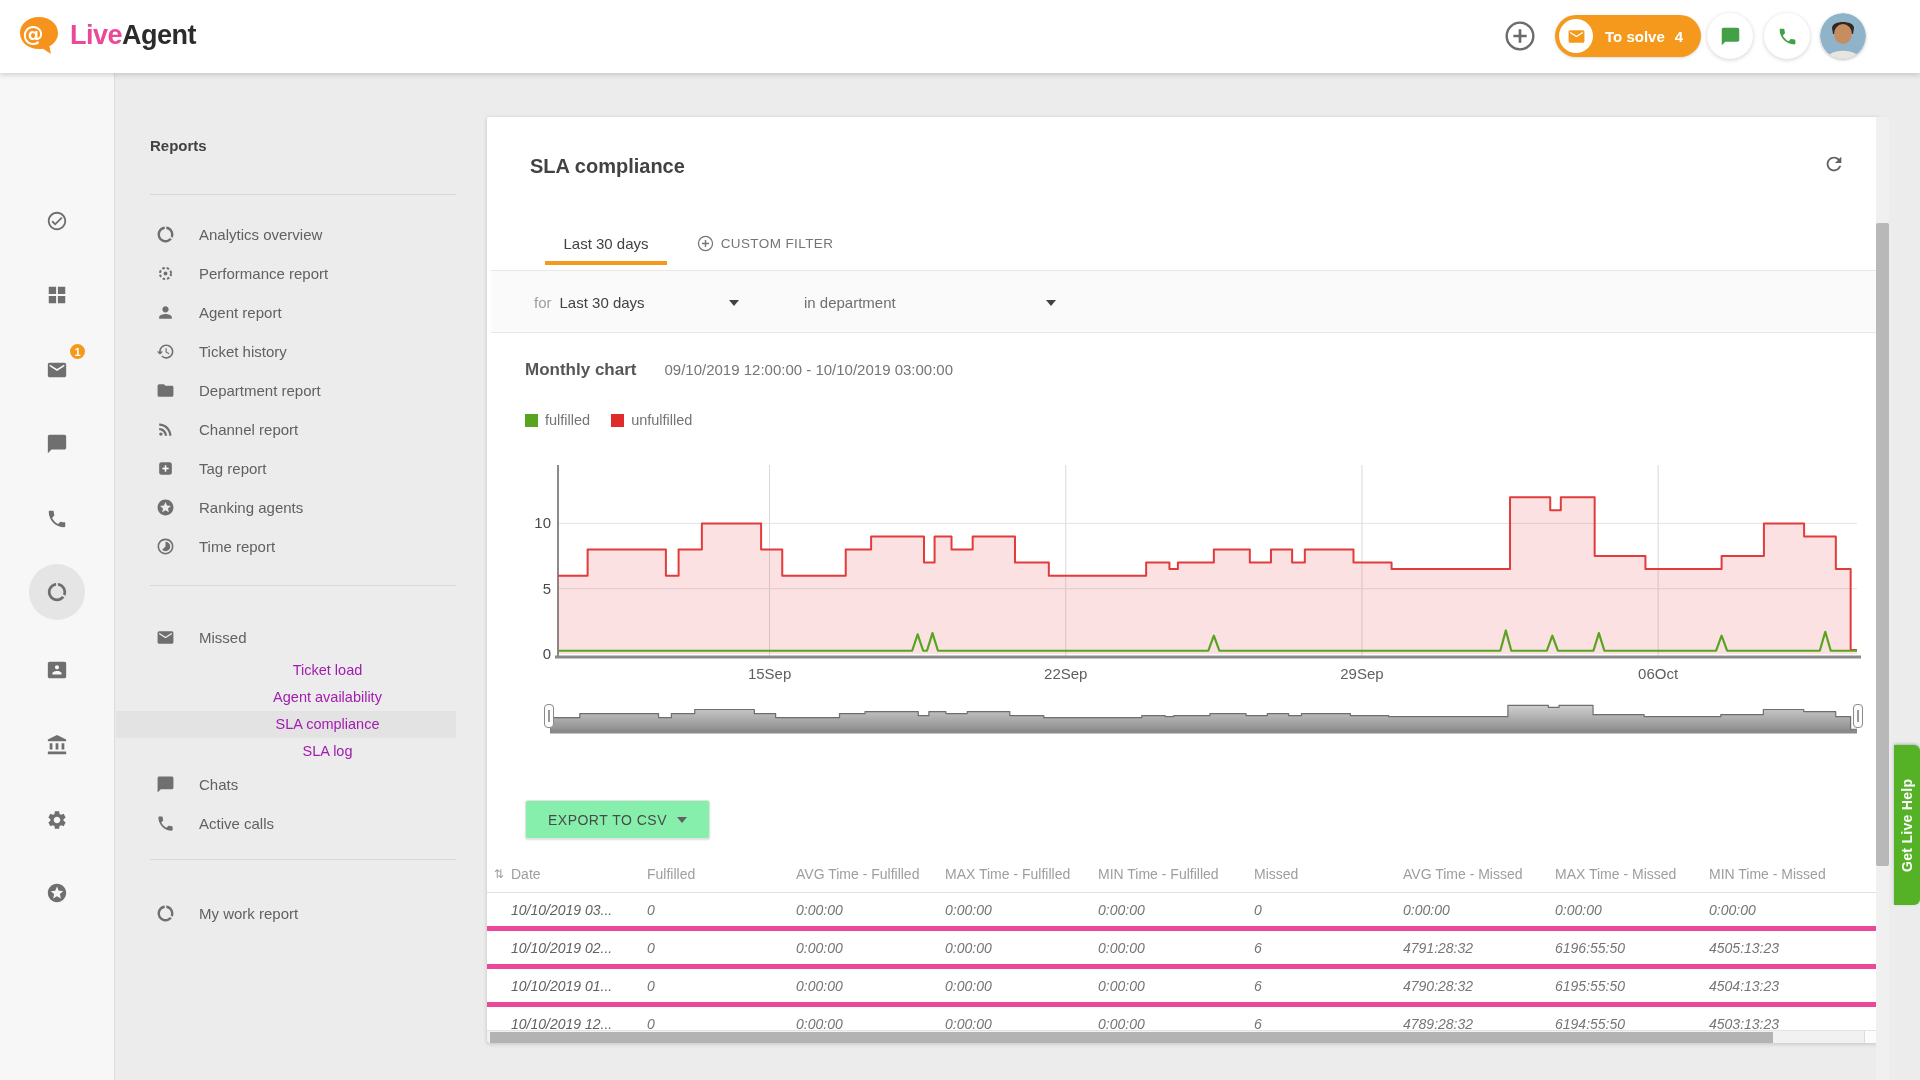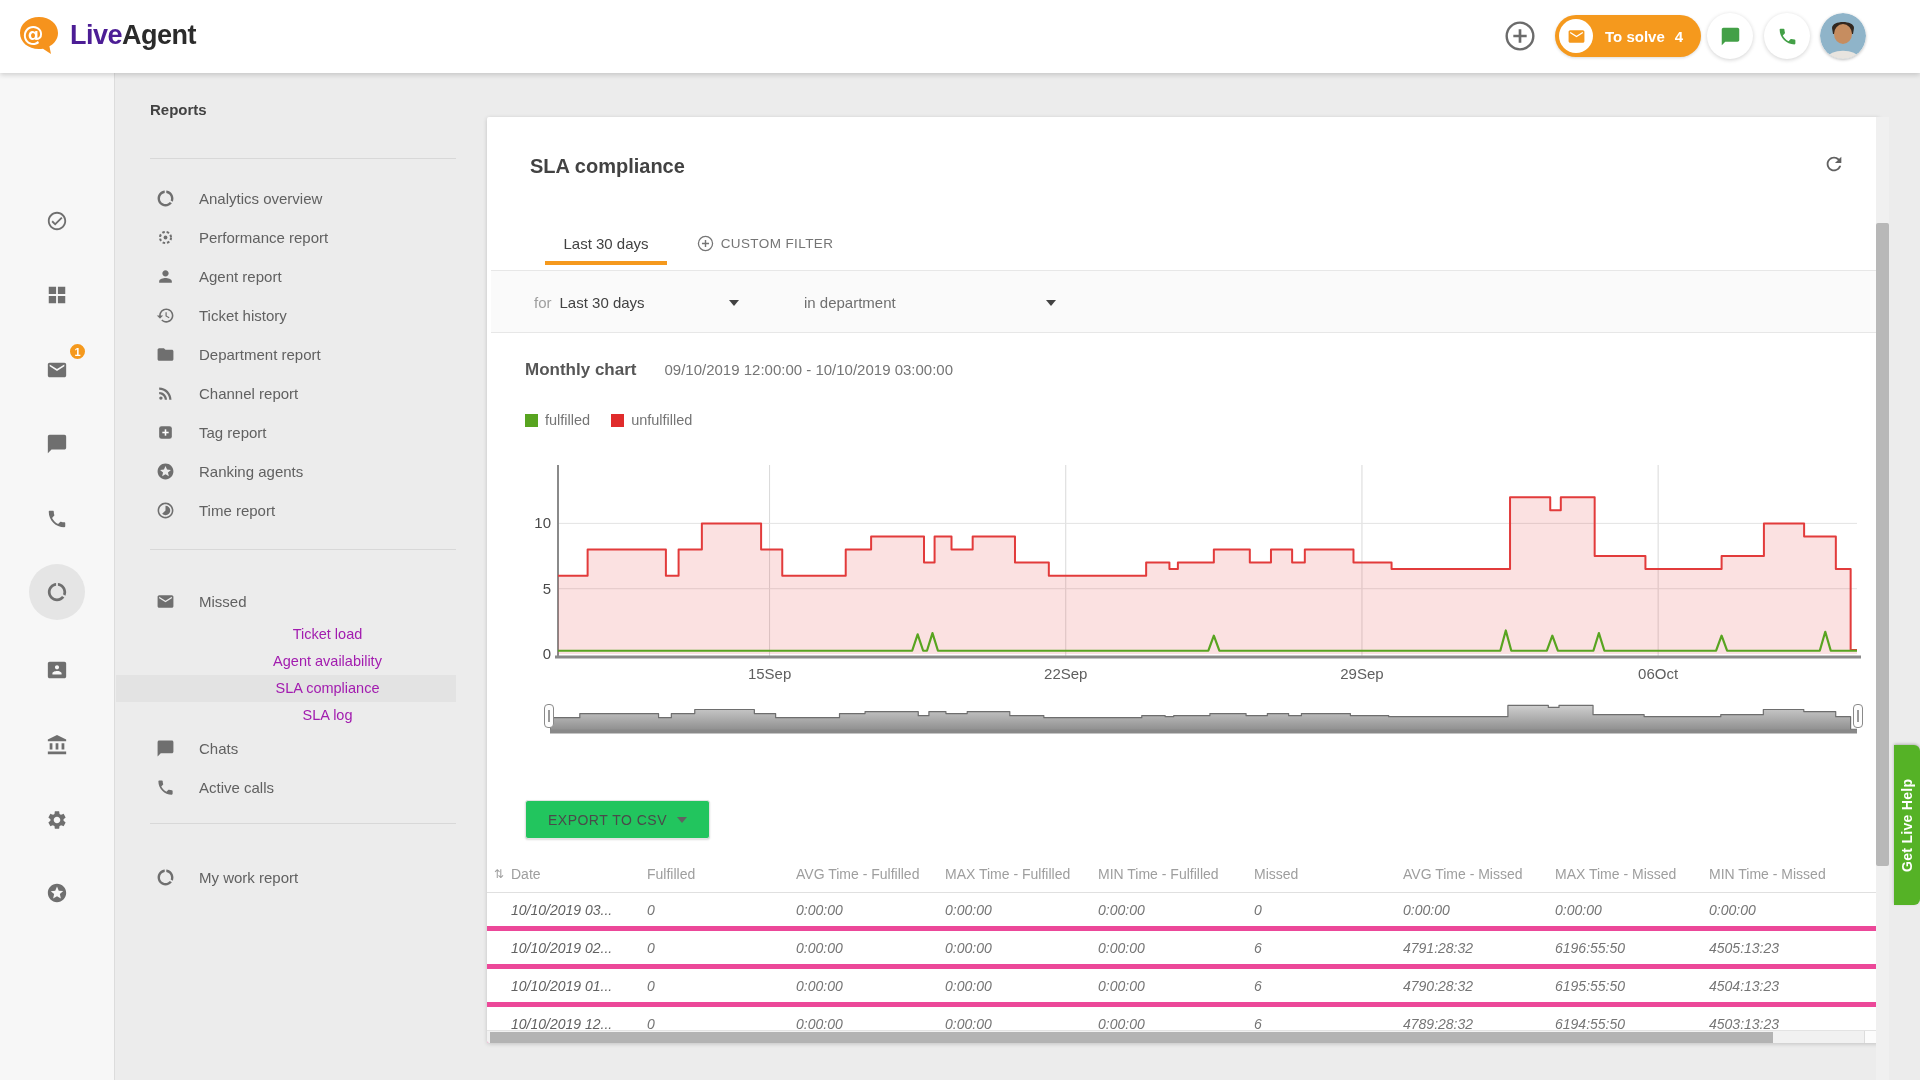--- a/index.html
+++ b/index.html
@@ -4,21 +4,21 @@
 <style>
   * { box-sizing: border-box; margin: 0; padding: 0; }
   html,body { width:1920px; height:1080px; overflow:hidden;
     font-family:"Liberation Sans", sans-serif; background:#ececec; }
 
   
   .topbar { position:absolute; left:0; top:0; width:1920px; height:73px; background:#fff;
     box-shadow:0 2px 5px rgba(0,0,0,.16); z-index:50; }
   .logo { position:absolute; left:16px; top:12px; display:flex; align-items:center; }
   .logo-text { font-size:27px; font-weight:bold; margin-left:8px; letter-spacing:-0.5px;}
-  .logo-live { color:#4c1d95; } .logo-agent { color:#2b2b2b; }
+  .logo-live { color:#ec4899; } .logo-agent { color:#2b2b2b; }
   .tb-circle { position:absolute; top:13px; width:46px; height:46px; border-radius:50%;
     background:#fff; box-shadow:0 1px 4px rgba(0,0,0,.18); display:flex; align-items:center; justify-content:center; cursor:pointer;}
   .tb-plus { left:1497px; color:#6b6b6b; box-shadow:none; }
   .pill { position:absolute; left:1555px; top:15px; height:42px; min-width:141px; border-radius:21px;
     background:#f5991d; display:flex; align-items:center; cursor:pointer; box-shadow:0 1px 3px rgba(0,0,0,.15);}
   .pill-env { width:34px; height:34px; border-radius:50%; background:#fff; margin-left:4px;
     display:flex; align-items:center; justify-content:center; color:#f5991d; }
   .pill-label { color:#fff; font-weight:bold; font-size:15px; margin:0 10px 0 12px; }
   .pill-count { color:#fff; font-weight:bold; font-size:15px; margin-right:18px; }
   .tb-chat { left:1707px; color:#43a047; }
@@ -32,21 +32,21 @@
   .rail-item { position:absolute; left:50%; transform:translateX(-50%); width:44px; height:44px;
     display:flex; align-items:center; justify-content:center; color:#6f6f6f; cursor:pointer; }
   .rail-item.active::before { content:""; position:absolute; width:56px; height:56px; border-radius:50%;
     background:#e5e5e5; z-index:0; }
   .rail-item svg { position:relative; z-index:1; }
   .rail-badge { position:absolute; top:-6px; right:-8px; min-width:19px; height:19px; border-radius:10px;
     background:#f5991d; color:#fff; font-size:11px; font-weight:bold; display:flex; align-items:center;
     justify-content:center; z-index:2; border:2px solid #f7f7f7;}
 
   
-  .sidebar { position:absolute; left:116px; top:73px; width:340px; height:1007px; padding-top:28px; }
+  .sidebar { position:absolute; left:116px; top:73px; width:340px; height:1007px; padding-top:64px; }
   .sb-title { font-size:15px; font-weight:bold; color:#424242; padding-left:34px; height:20px; }
   .sb-divider { height:1px; background:#d8d8d8; margin:0 0 0 34px; }
   .sb-item { display:flex; align-items:center; height:39px; padding-left:40px; color:#616161;
     font-size:15px; cursor:pointer; }
   .sb-item .ic { width:20px; height:20px; color:#6f6f6f; margin-right:23px; display:flex; align-items:center; }
   .sb-sub { height:27px; line-height:27px; padding-left:83px; font-size:14.5px; color:#a21caf; cursor:pointer;text-align:center; }
   .sb-sub.selected { background:#e3e3e3; }
 
   
   .panel { position:absolute; left:487px; top:117px; width:1393px; height:926px; background:#fff;
@@ -73,21 +73,21 @@
   .legend { position:absolute; left:38px; top:295px; display:flex; align-items:center; }
   .lg-item { display:flex; align-items:center; margin-right:21px; }
   .lg-sq { width:13px; height:13px; margin-right:7px; }
   .lg-label { font-size:14.5px; color:#757575; }
   .chart-svg { position:absolute; left:38px; top:340px; }
   .minimap { position:absolute; left:63px; top:583px; width:1307px; height:34px; cursor:pointer; }
   .mm-handle { position:absolute; top:4px; width:10px; height:24px; background:#fdfdfd;
     border:1px solid #8a8a8a; border-radius:4px; cursor:ew-resize; }
   .mm-handle::after { content:""; position:absolute; left:3px; top:5px; width:2px; height:12px; background:#9a9a9a;}
   .mm-left { left:-6px; } .mm-right { right:-6px; }
-  .export-btn { position:absolute; left:38px; top:683px; width:185px; height:39px; background:#22c55e;
+  .export-btn { position:absolute; left:38px; top:683px; width:185px; height:39px; background:#86efac;
     border:1px solid #e3e3e3; border-radius:3px; box-shadow:0 1px 2px rgba(0,0,0,.14);
     font-size:14px; color:#4a4a4a; letter-spacing:.5px; display:flex; align-items:center;
     justify-content:center; cursor:pointer; }
   .export-btn .caret { margin-left:10px; border-top-color:#616161; }
 
   .tbl { position:absolute; left:0; top:739px; right:0; bottom:0; }
   .trow, .thead { display:grid; padding-left:24px;
     grid-template-columns:136px 149px 149px 153px 156px 149px 152px 154px auto; align-items:center; }
   .thead { height:37px; border-bottom:1px solid #e0e0e0; color:#9e9e9e; font-size:14px; }
   .thead .c0 { position:relative; }

